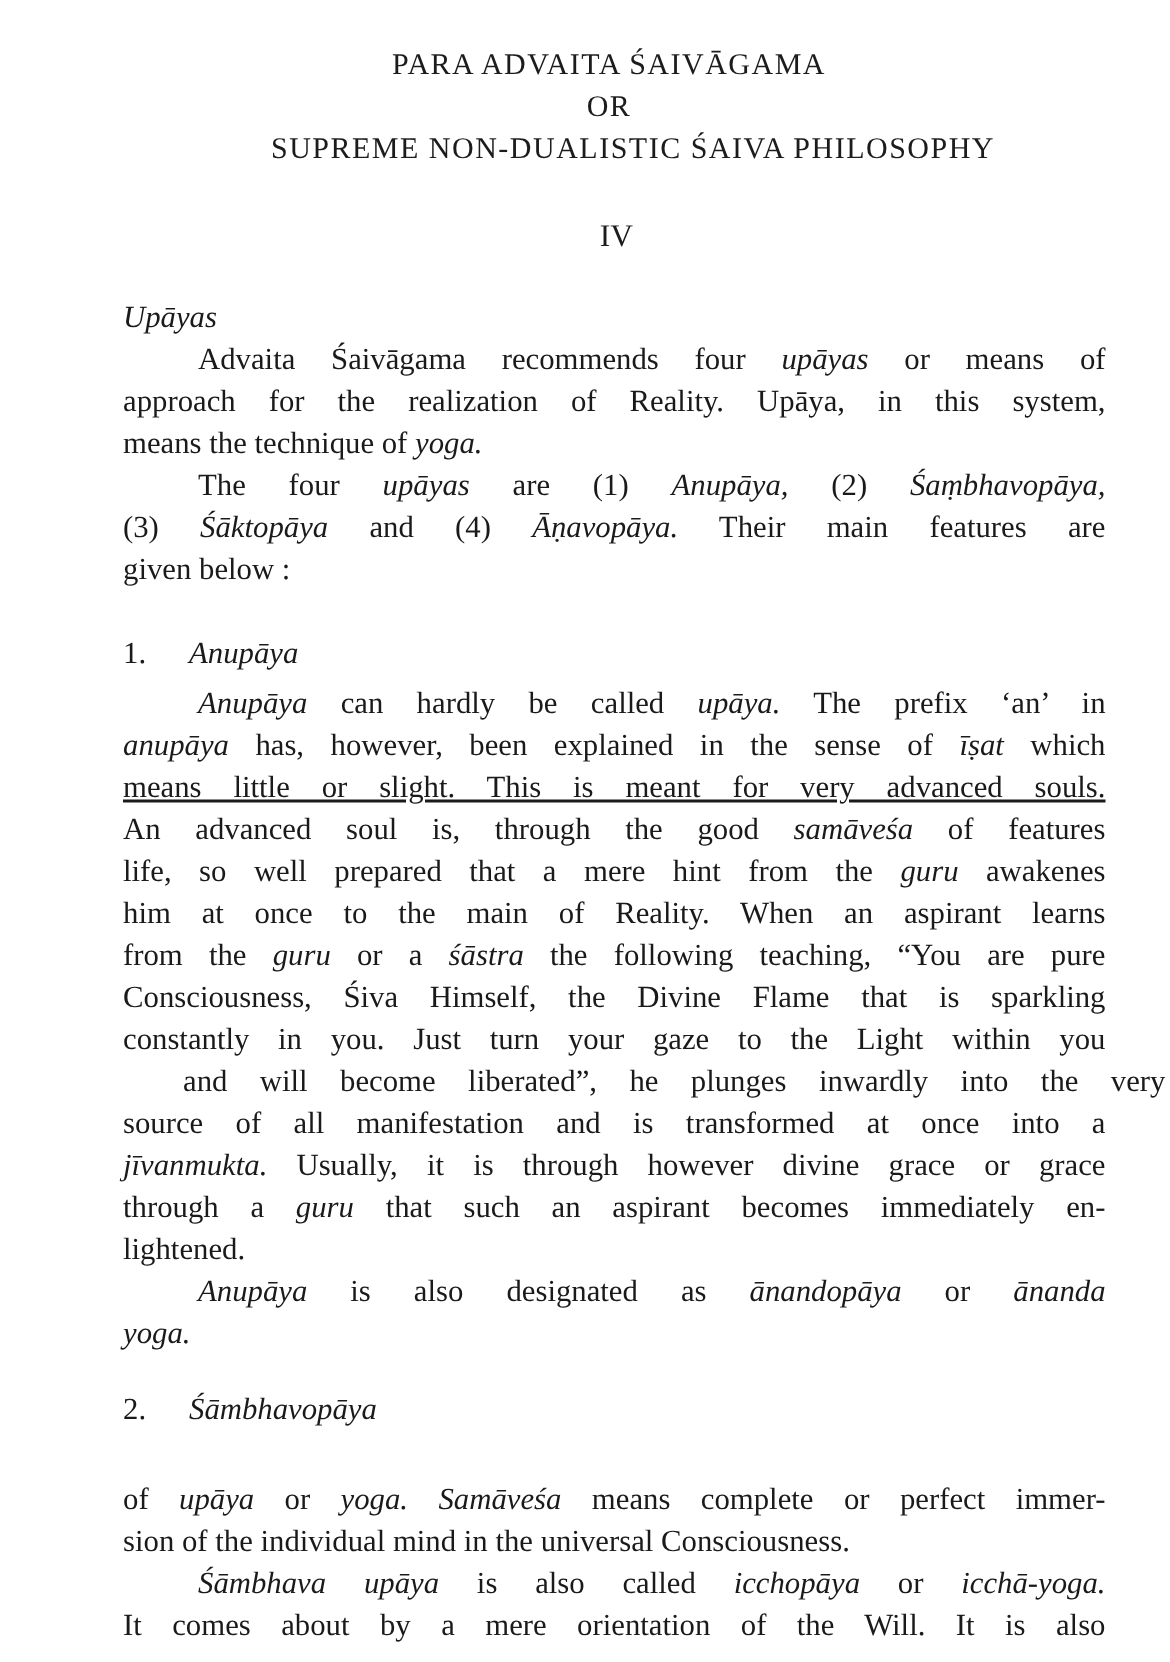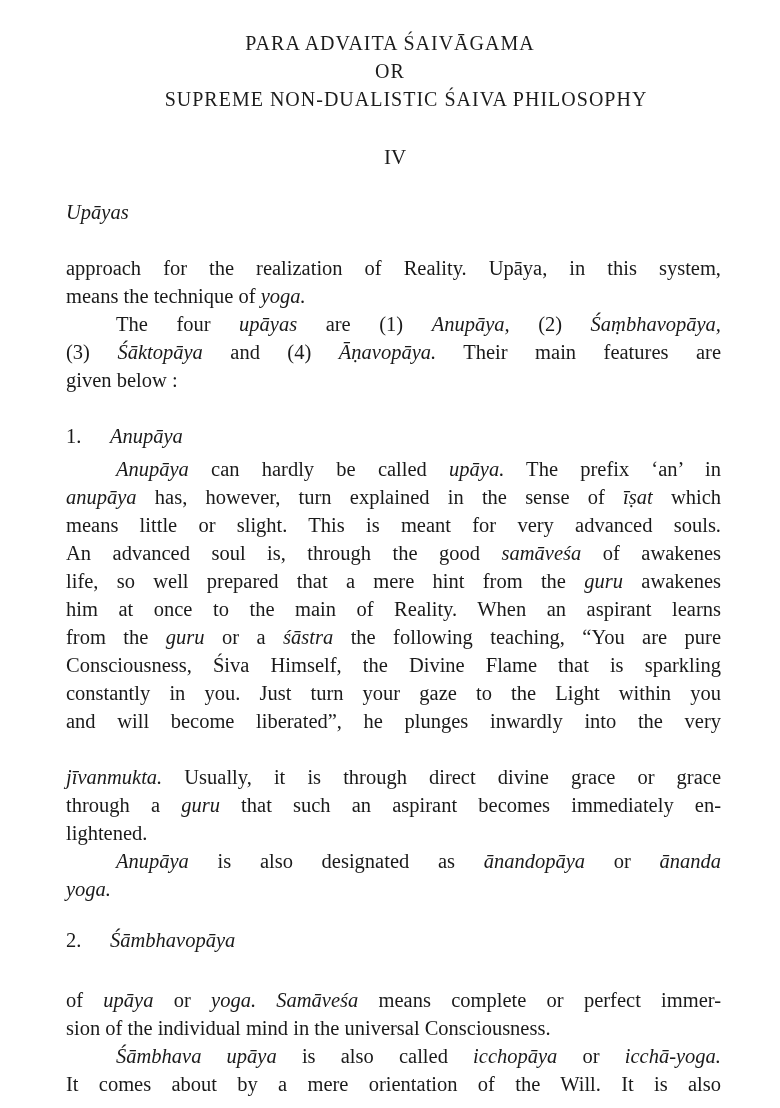--- a/index.html
+++ b/index.html
@@ -10,21 +10,21 @@
     body {
       width: 780px;
       height: 1108px;
       overflow: hidden;
       position: relative;
       color: #1a1a1a;
       font-family: "Liberation Serif", "DejaVu Serif", serif;
     }
     .page {
       position: absolute;
-      left: 0; top: 0;
+      left: 16px; top: 0;
       width: 708px;
       height: 1108px;
     }
     .title-line {
       position: absolute;
       left: 0;
       width: 780px;
       text-align: center;
       font-size: 20px;
       letter-spacing: 1px;
@@ -65,40 +65,42 @@
 
 <div class="page">
 
   <div class="title-line" style="top:32px;">PARA ADVAITA ŚAIVĀGAMA</div>
   <div class="title-line" style="top:60px;">OR</div>
   <div class="title-line" style="top:88px;padding-left:16px;">SUPREME NON-DUALISTIC ŚAIVA PHILOSOPHY</div>
   <div class="chapter" style="top:145px;">IV</div>
 
   <div class="heading it" style="top:198px;">Upāyas</div>
 
+  <div class="line indent" style="top:226px;"><span>Advaita Śaivāgama recommends four </span><i>upāyas</i><span> or means of</span></div>
   <div class="line" style="top:254px;">approach for the realization of Reality.  Upāya, in this system,</div>
   <div class="line last" style="top:282px;"><span>means the technique of </span><i>yoga.</i></div>
 
   <div class="line indent" style="top:310px;"><span>The four </span><i>upāyas</i><span> are (1) </span><i>Anupāya,</i><span> (2) </span><i>Śaṃbhavopāya,</i></div>
   <div class="line" style="top:338px;"><span>(3) </span><i>Śāktopāya</i><span> and (4) </span><i>Āṇavopāya.</i><span> Their main features are</span></div>
   <div class="line last" style="top:366px;">given below :</div>
 
   <div class="heading" style="top:422px;"><span class="num">1.</span><i>Anupāya</i></div>
 
   <div class="line indent" style="top:455px;"><i>Anupāya</i><span> can hardly be called </span><i>upāya.</i><span> The prefix ‘an’ in</span></div>
-  <div class="line" style="top:483px;"><i>anupāya</i><span> has, however, turn explained in the sense of </span><i>īṣat</i><span> which</span></div>
-  <div class="line" style="top:511px;">means little or slight.  This is meant for very advanced souls.</div>
-  <div class="line" style="top:539px;"><span>An advanced soul is, through the good </span><i>samāveśa</i><span> of awakenes</span></div>
+  <div class="line" style="top:483px;"><i>anupāya</i><span> has, however, been explained in the sense of </span><i>īṣat</i><span> which</span></div>
+  <div class="line" style="top:511px;text-decoration:underline;">means little or slight.  This is meant for very advanced souls.</div>
+  <div class="line" style="top:539px;"><span>An advanced soul is, through the good </span><i>samāveśa</i><span> of features</span></div>
   <div class="line" style="top:567px;"><span>life, so well prepared that a mere hint from the </span><i>guru</i><span> awakenes</span></div>
   <div class="line" style="top:595px;">him at once to the main of Reality.  When an aspirant learns</div>
   <div class="line" style="top:623px;"><span>from the </span><i>guru</i><span> or a </span><i>śāstra</i><span> the following teaching, “You are pure</span></div>
   <div class="line" style="top:651px;">Consciousness, Śiva Himself, the Divine Flame that is sparkling</div>
   <div class="line" style="top:679px;">constantly in you.  Just turn your gaze to the Light within you</div>
-  <div class="line" style="top:707px;">and will become liberated”, he plunges inwardly into the very</div>
-  <div class="line" style="top:763px;"><i>jīvanmukta.</i><span> Usually, it is through direct divine grace or grace</span></div>
+  <div class="line" style="top:707px;margin-left:40px;">and will become liberated”, he plunges inwardly into the very</div>
+  <div class="line" style="top:735px;">source of all manifestation and is transformed at once into a</div>
+  <div class="line" style="top:763px;"><i>jīvanmukta.</i><span> Usually, it is through however divine grace or grace</span></div>
   <div class="line" style="top:791px;"><span>through a </span><i>guru</i><span> that such an aspirant becomes immediately en-</span></div>
   <div class="line last" style="top:819px;">lightened.</div>
 
   <div class="line indent" style="top:847px;"><i>Anupāya</i><span> is also designated as </span><i>ānandopāya</i><span> or </span><i>ānanda</i></div>
   <div class="line last it" style="top:875px;">yoga.</div>
 
   <div class="heading" style="top:926px;"><span class="num">2.</span><i>Śāmbhavopāya</i></div>
 
   <div class="line" style="top:986px;"><span>of </span><i>upāya</i><span> or </span><i>yoga.</i><span> </span><i>Samāveśa</i><span> means complete or perfect immer-</span></div>
   <div class="line last" style="top:1014px;">sion of the individual mind in the universal Consciousness.</div>

